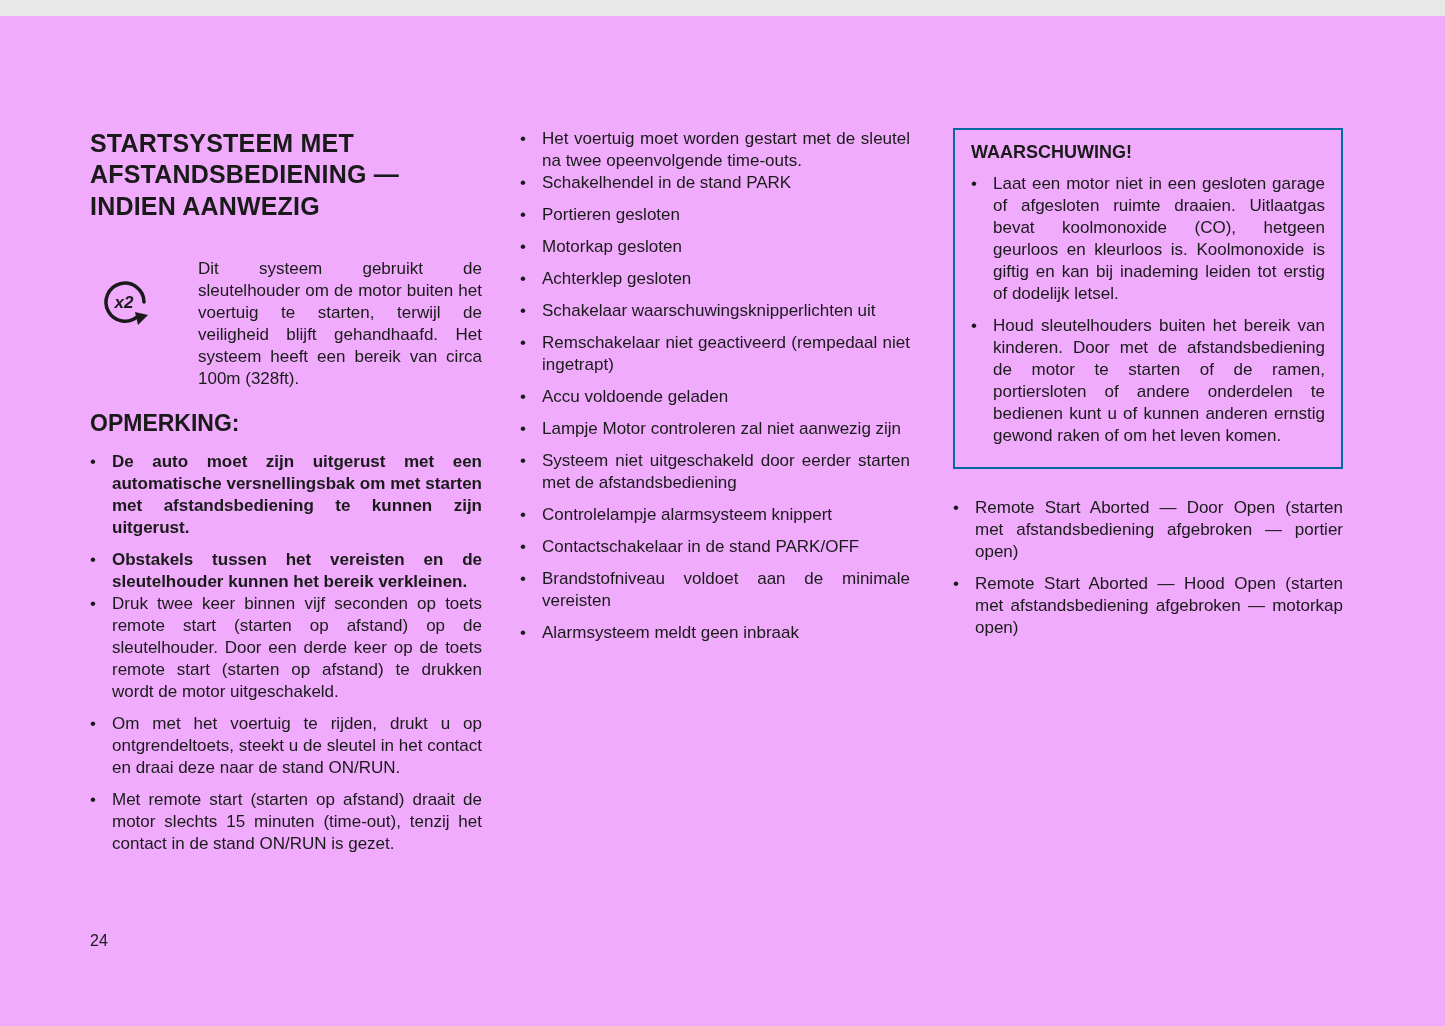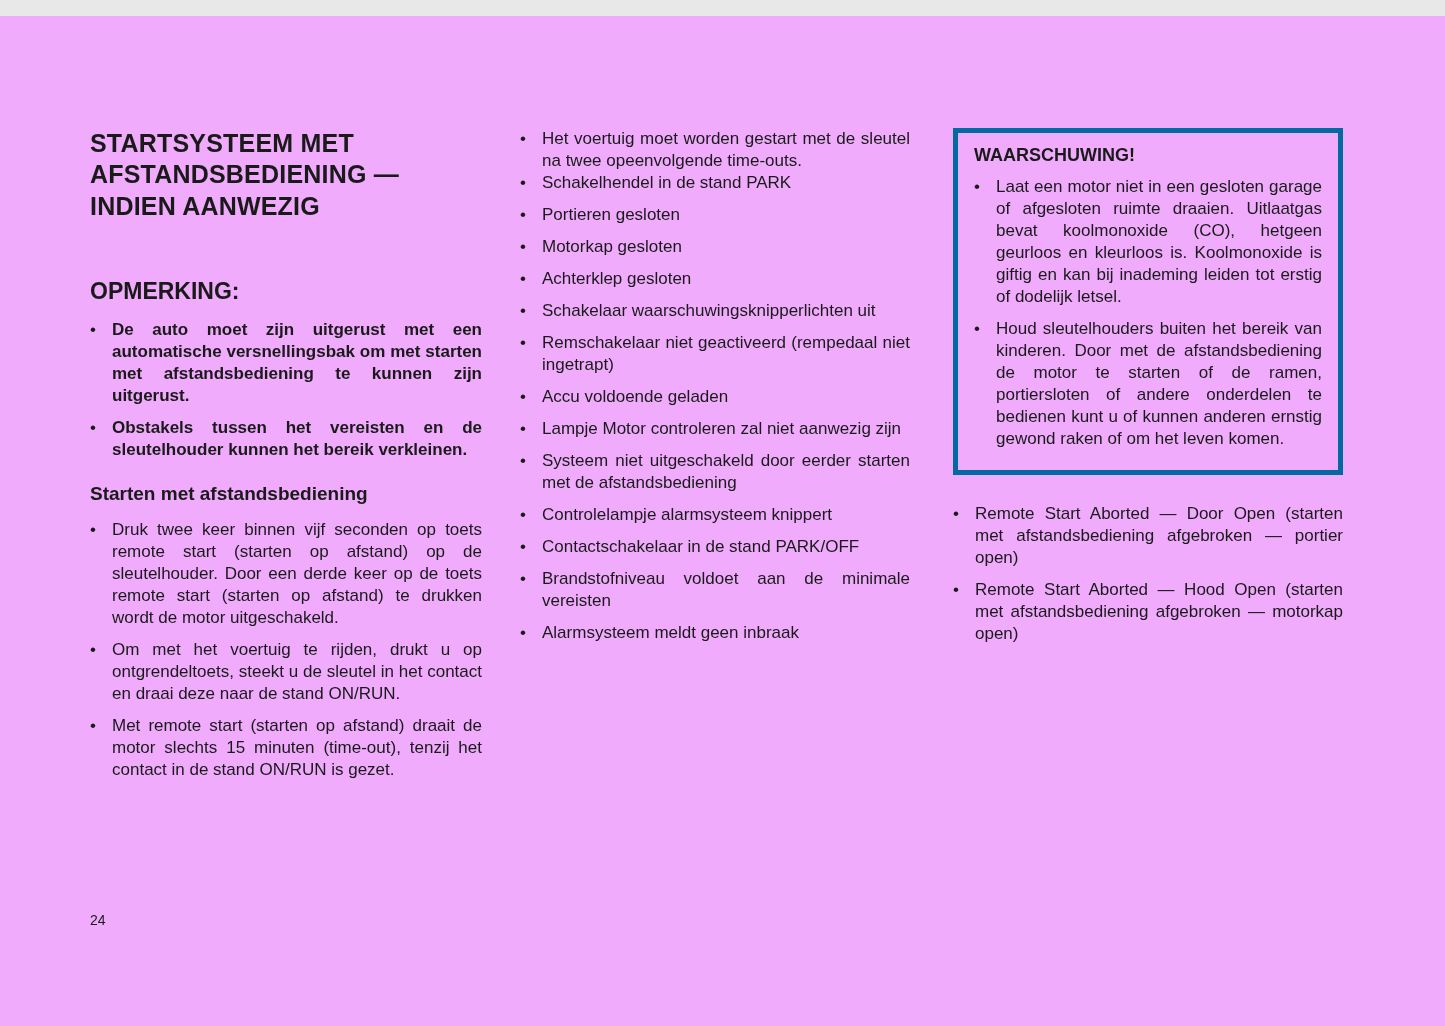--- a/index.html
+++ b/index.html
@@ -33,60 +33,67 @@
   ul.bullets { list-style:none; margin:0; padding:0; }
   ul.bullets li { display:flex; margin-bottom:10px; }
   ul.bullets li:last-child { margin-bottom:0; }
   ul.bullets .marker { flex:0 0 22px; }
   ul.bullets .li-text { flex:1; }
   ul.bullets.bold .li-text { font-weight:bold; }
 
   .sub-heading { font-size:19px; font-weight:bold; margin:22px 0 14px 0; }
 
   .warning-box {
-    border:5px solid #0369a1;
+    border:2px solid #0369a1;
     padding:12px 16px 20px 16px;
     margin-bottom:28px;
   }
   .warning-title { font-size:18px; font-weight:bold; margin:0 0 10px 0; }
 
   .col3-heading { font-size:20px; font-weight:bold; line-height:1.2; margin:0 0 8px 0; }
   .col3-intro { margin:0 0 16px 0; }
 
   .mb20 { margin-bottom:20px; }
   .mb14 { margin-bottom:14px; }
 
-  .page-number { position:absolute; left:90px; top:896px; font-size:14px; }
+  .page-number { position:absolute; left:90px; top:916px; font-size:16px; }
 </style>
 </head>
 <body>
 
 <div class="page">
 
   <div class="col col1">
 
     <h1 class="main-title">STARTSYSTEEM MET AFSTANDSBEDIENING — INDIEN AANWEZIG</h1>
 
     <div class="intro-row">
+      <div class="icon-cell">
+        <svg width="56" height="56" viewBox="0 0 56 56" aria-hidden="true">
+          <path d="M 40 42 A 19 19 0 1 1 46 28" fill="none" stroke="#1a1a1a" stroke-width="3.5" stroke-linecap="round"></path>
+          <polygon points="37,38 50,41 40,51" fill="#1a1a1a"></polygon>
+          <text x="26" y="34" font-size="17" font-weight="bold" font-style="italic" text-anchor="middle" fill="#1a1a1a" font-family="Liberation Sans, sans-serif">x2</text>
+        </svg>
+      </div>
+      <div class="intro-text body-text jtext">Dit systeem gebruikt de sleutelhouder om de motor buiten het voertuig te starten, terwijl de veiligheid blijft gehandhaafd. Het systeem heeft een bereik van circa 100m (328ft).</div>
     </div>
 
     <div class="note-label">OPMERKING:</div>
 
     <ul class="bullets bold body-text jtext">
       <li>
           <span class="marker">•</span>
           <span class="li-text">De auto moet zijn uitgerust met een automatische versnellingsbak om met starten met afstandsbediening te kunnen zijn uitgerust.</span>
         </li>
       <li>
           <span class="marker">•</span>
           <span class="li-text">Obstakels tussen het vereisten en de sleutelhouder kunnen het bereik verkleinen.</span>
         </li>
     </ul>
 
-    <h2 class="sub-heading">Starten met afstandsbediening</h2>
 
     <ul class="bullets body-text jtext">
       <li>
           <span class="marker">•</span>
           <span class="li-text">Druk twee keer binnen vijf seconden op toets remote start (starten op afstand) op de sleutelhouder. Door een derde keer op de toets remote start (starten op afstand) te drukken wordt de motor uitgeschakeld.</span>
         </li>
       <li>
           <span class="marker">•</span>
           <span class="li-text">Om met het voertuig te rijden, drukt u op ontgrendeltoets, steekt u de sleutel in het contact en draai deze naar de stand ON/RUN.</span>
         </li>

